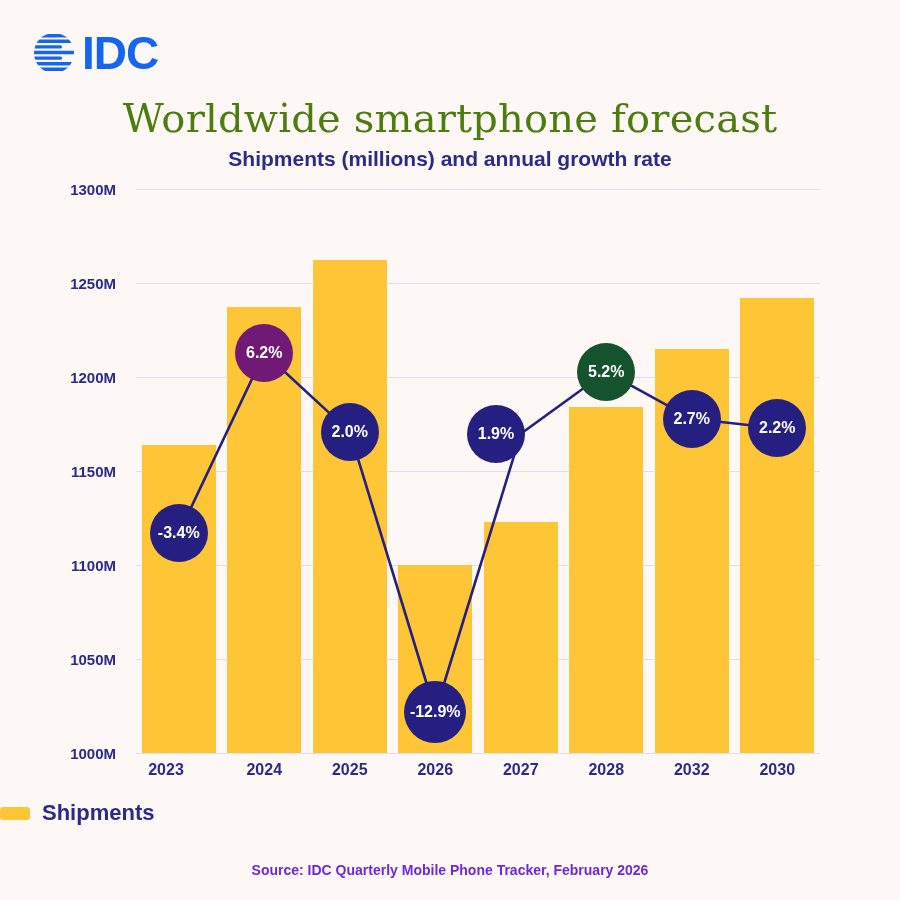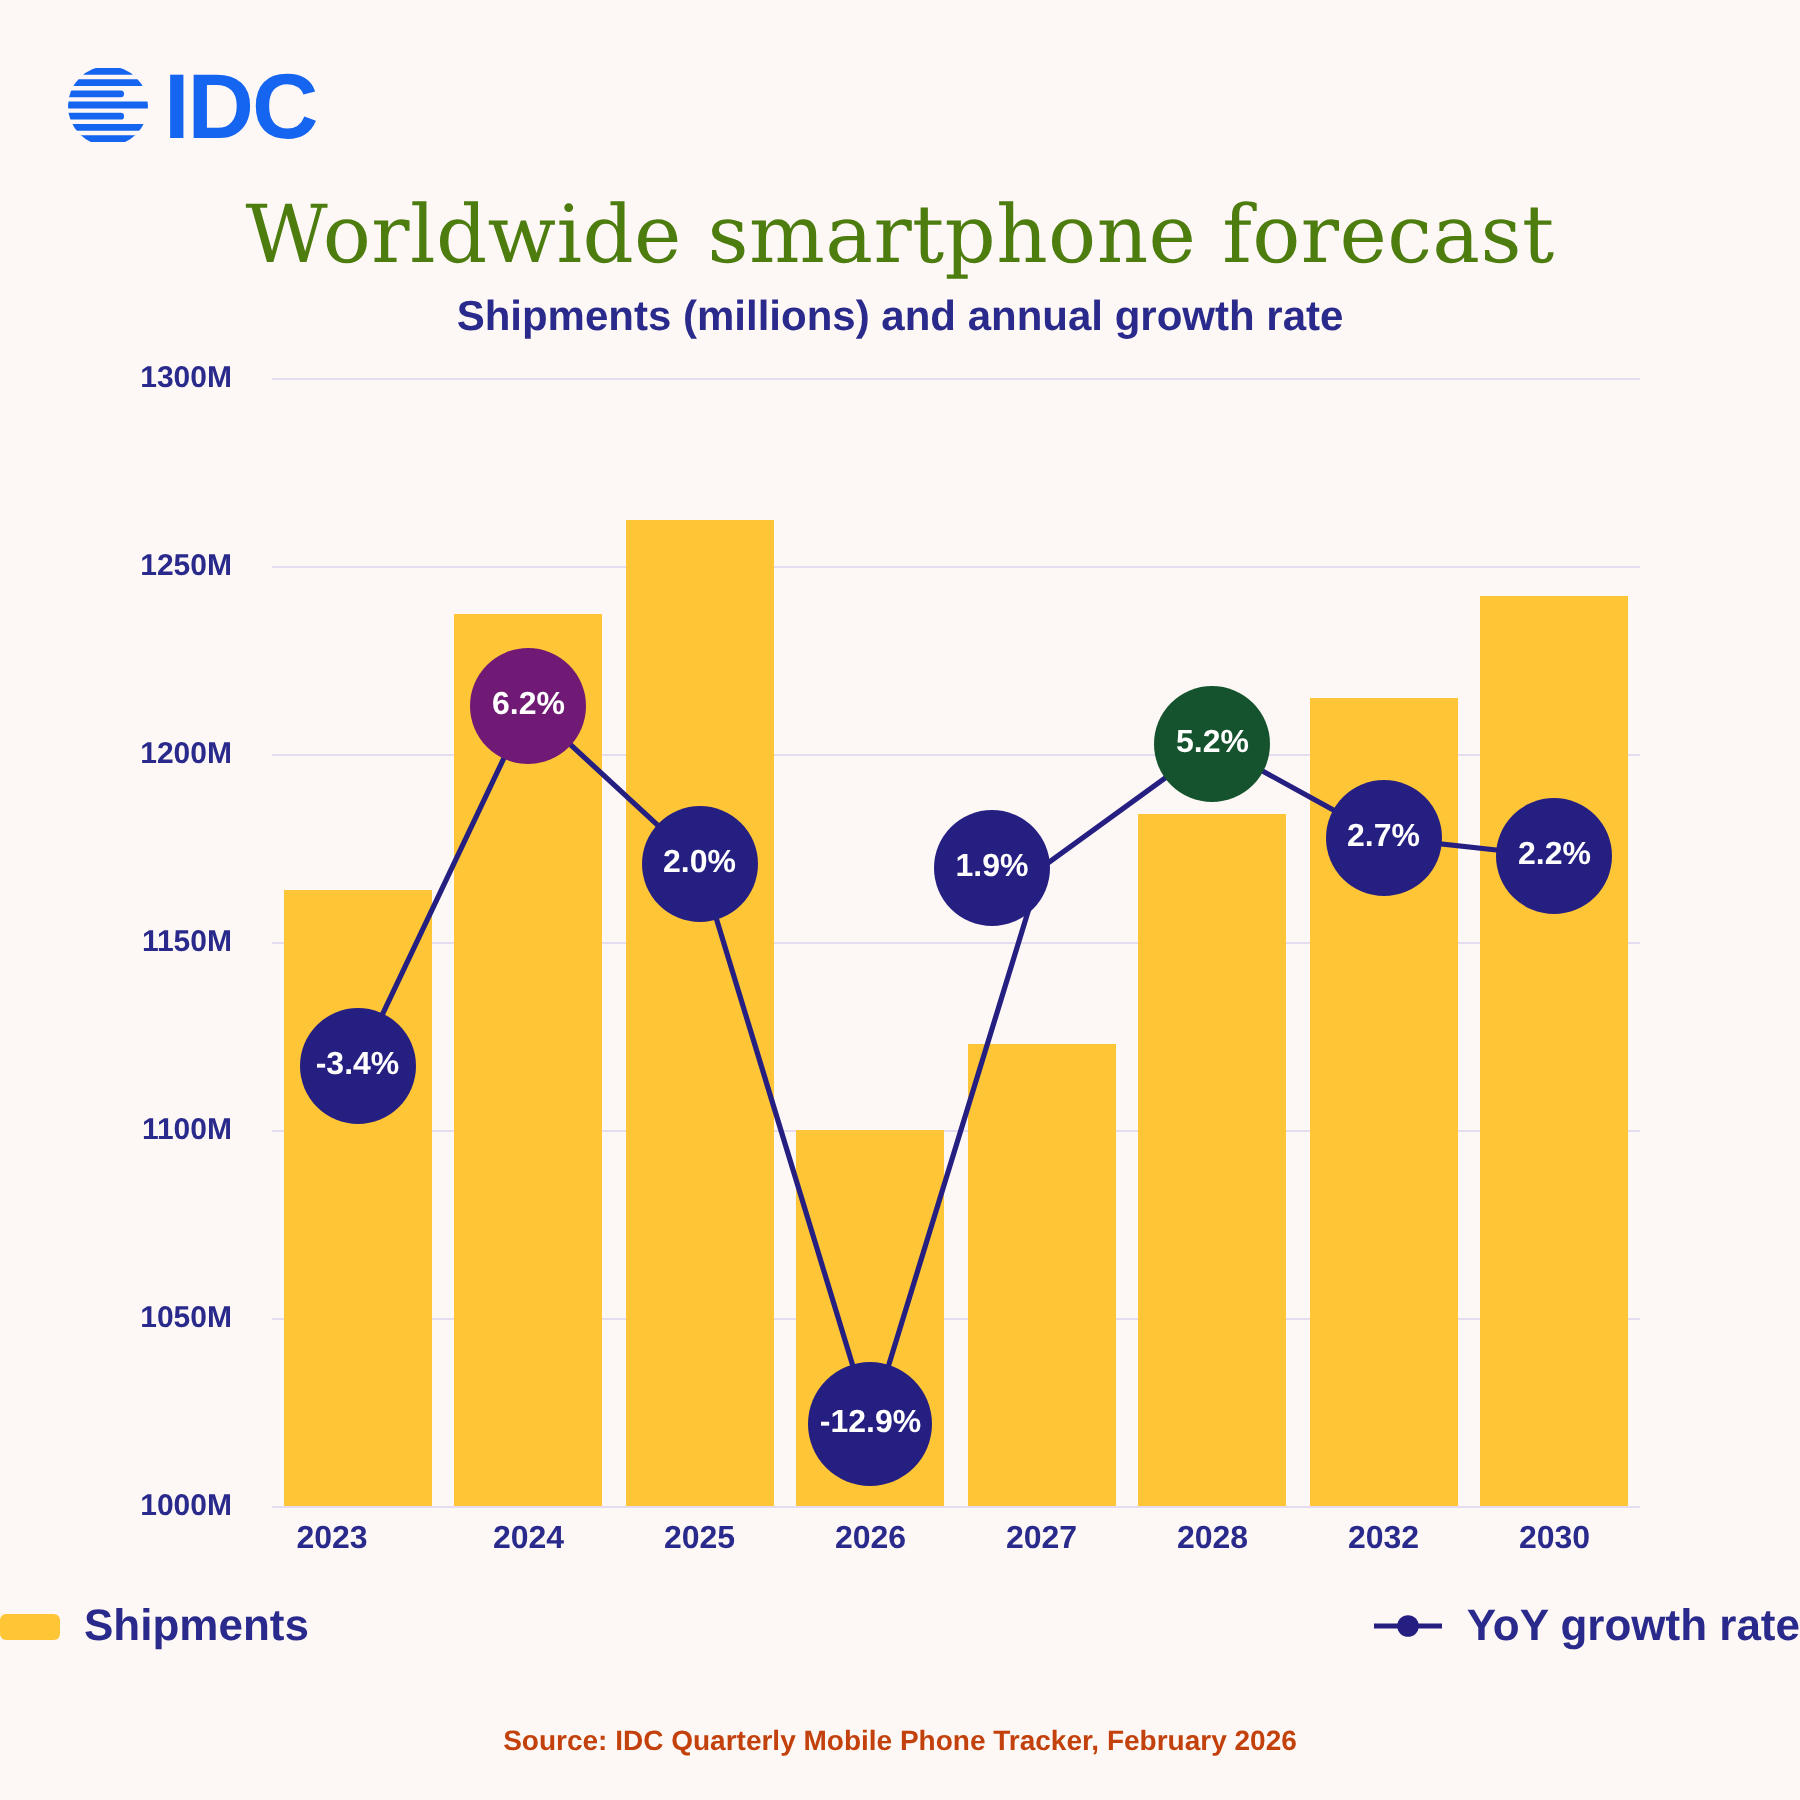--- a/index.html
+++ b/index.html
@@ -55,21 +55,21 @@
     position:absolute; left:0; top:800px; width:900px;
     display:flex; justify-content:space-between; align-items:center; gap:52px;
   }
   .legend-item { display:flex; align-items:center; gap:12px; }
   .legend-swatch-bar { width:30px; height:13px; border-radius:3px; background:#fec637; }
   .legend-swatch-line { width:34px; height:14px; display:block; }
   .legend-label { font-size:22px; font-weight:bold; color:#2a2a8c; }
   
   #source {
     position:absolute; left:0; top:862px; width:900px; text-align:center;
-    font-size:14px; font-weight:bold; color:#c2410c;
+    font-size:14px; font-weight:bold; color:#6d28d9;
   }
 </style>
 </head>
 <body>
 
 <div id="logo">
   <svg id="logo-mark" viewBox="0 0 44 44">
     <defs>
       <clipPath id="globeclip">
           <circle cx="22" cy="22" r="20"></circle>
@@ -143,22 +143,15 @@
       <div class="xtick" style="left: 691.75px; top: 761px; width: 80px; margin-left: -40px; transform: none;">2032</div>
       <div class="xtick" style="left: 777.25px; top: 761px; width: 80px; margin-left: -40px; transform: none;">2030</div>
     </div>
 </div>
 
 <div id="legend">
   <div class="legend-item">
     <span class="legend-swatch-bar"></span>
     <span class="legend-label">Shipments</span>
   </div>
-  <div class="legend-item">
-    <svg class="legend-swatch-line" viewBox="0 0 34 14">
-      <line x1="0" y1="7" x2="34" y2="7" stroke="#251f82" stroke-width="2.6"></line>
-      <circle cx="17" cy="7" r="5.4" fill="#251f82"></circle>
-    </svg>
-    <span class="legend-label">YoY growth rate</span>
-  </div>
 </div>
 
 <div id="source">Source:  IDC Quarterly Mobile Phone Tracker, February 2026</div>
 
 </body></html>

